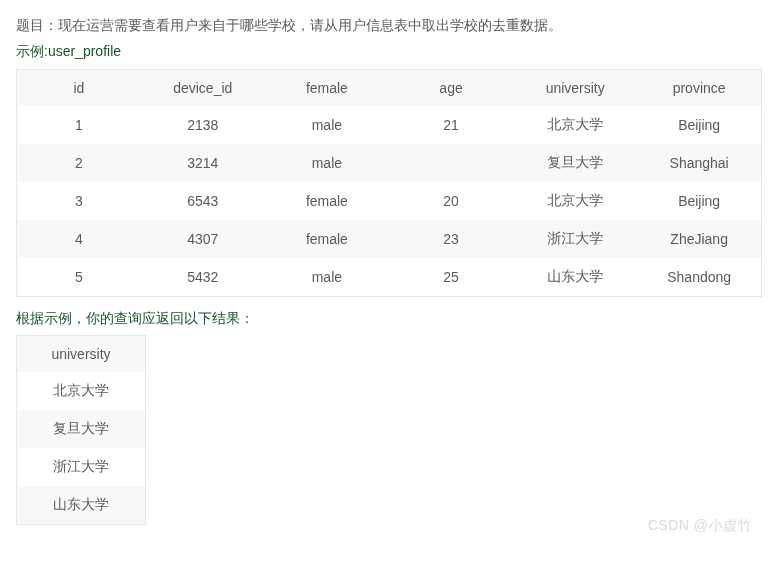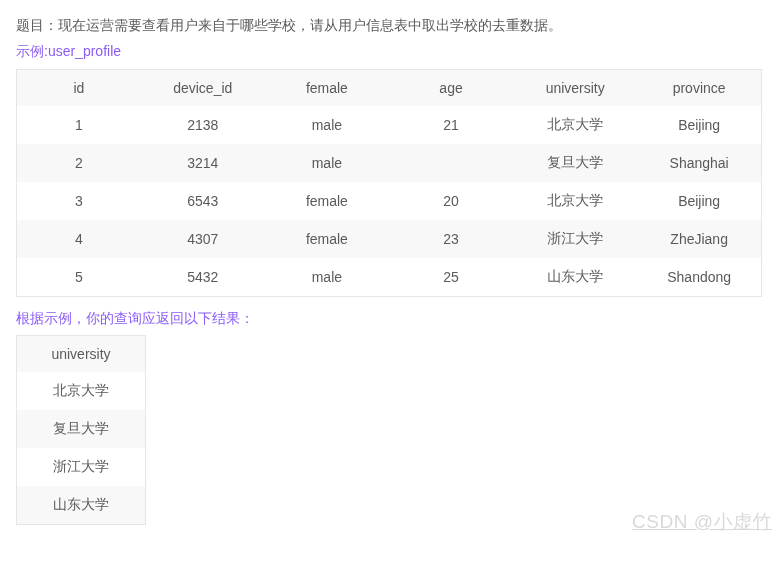--- a/index.html
+++ b/index.html
@@ -15,21 +15,21 @@
       padding: 14px 16px;
       width: 780px;
       position: relative;
     }
     .desc {
       color: #5a5a5a;
       margin-bottom: 4px;
       line-height: 1.6;
     }
     .label {
-      color: #8b5cf6;
+      color: #14532d;
       margin-bottom: 6px;
       line-height: 1.6;
     }
     table {
       border-collapse: collapse;
       border: 1px solid #e6e6e6;
       margin-bottom: 10px;
     }
     th, td {
       text-align: center;
@@ -62,27 +62,26 @@
       background: #ffffff;
     }
     .result-table tbody tr:nth-child(even) {
       background: #f8f8f8;
     }
     .result-table th, .result-table td {
       padding: 10px 20px;
     }
     .watermark {
       position: absolute;
-      right: 8px;
+      right: 28px;
       bottom: 14px;
       color: #d9d9d9;
-      font-size: 19px;
+      font-size: 14px;
       letter-spacing: 0.5px;
       pointer-events: none;
-      text-decoration: underline;
     }
   </style>
 </head>
 <body>
 
 <p class="desc">题目：现在运营需要查看用户来自于哪些学校，请从用户信息表中取出学校的去重数据。</p>
 
 <p class="label">示例:user_profile</p>
 
 <table class="main-table">

